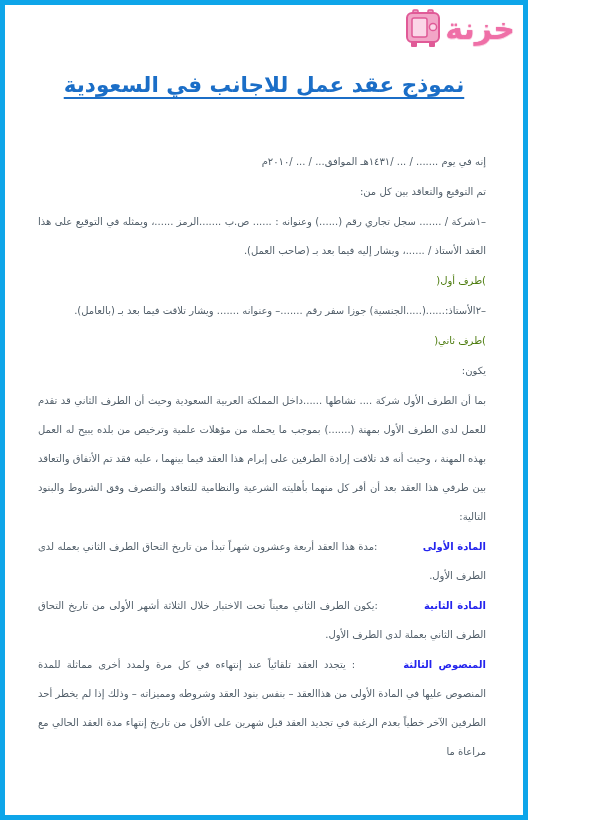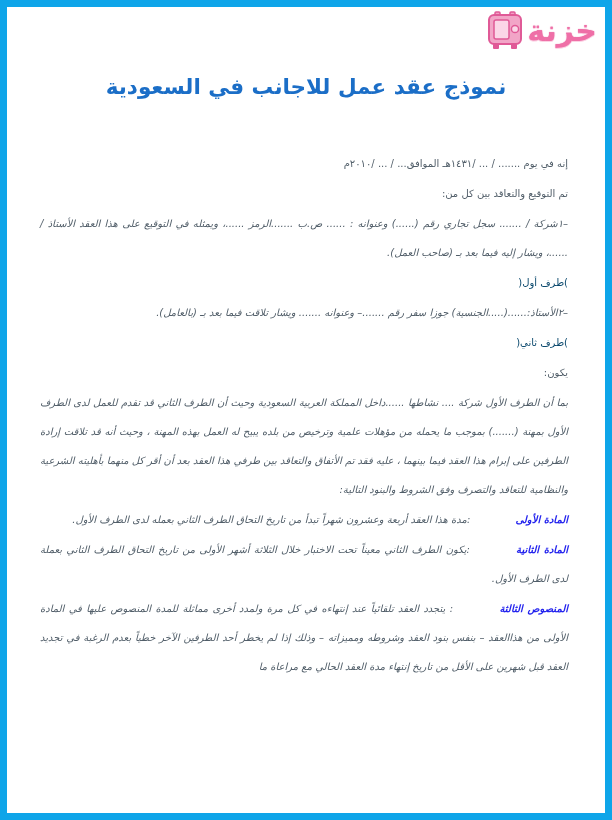--- a/index.html
+++ b/index.html
@@ -4,24 +4,24 @@
 <style>
   * { margin: 0; padding: 0; box-sizing: border-box; }
   html, body { width: 612px; height: 820px; }
   body {
     background: #ffffff;
     font-family: "DejaVu Sans", sans-serif;
     overflow: hidden;
   }
   .page {
     position: relative;
-    width: 612px;
+    width: 528px;
     height: 820px;
     background: #ffffff;
-    border: 7px solid #0ea5e9;
+    border: 5px solid #0ea5e9;
   }
   
   .logo {
     position: absolute;
     top: 4px;
     right: 8px;
     display: flex;
     align-items: center;
     gap: 3px;
     direction: ltr;
@@ -35,38 +35,38 @@
     letter-spacing: 1px;
   }
   
   .title {
     margin: 62px 20px 0 20px;
     text-align: center;
     color: #1b6ec7;
     font-size: 21.5px;
     font-weight: bold;
     line-height: 36px;
+    text-decoration: underline;
     text-underline-offset: 5px;
     direction: rtl;
   }
   
   .content {
     direction: rtl;
     margin: 44px 37px 0 33px;
     color: #515e69;
     font-size: 10px;
     line-height: 29px;
   }
   .content p { margin: 0 0 1px 0; text-align: right; }
   .content p.just {
     text-align: justify;
     text-align-last: right;
-    font-style: italic;
   }
-  .red-label { color: #0c4a6e; }
+  .red-label { color: #4d7c0f; }
   .art-title { color: #2424ee; font-weight: bold; margin-left: 42px; }
 </style>
 </head>
 <body>
 
 <div class="page">
 
   <div class="logo">
     <svg width="38" height="40" viewBox="0 0 38 40">
       <rect x="9" y="1" width="5" height="5" rx="1" fill="#f29ec4" stroke="#e05a97" stroke-width="1.5"></rect>

